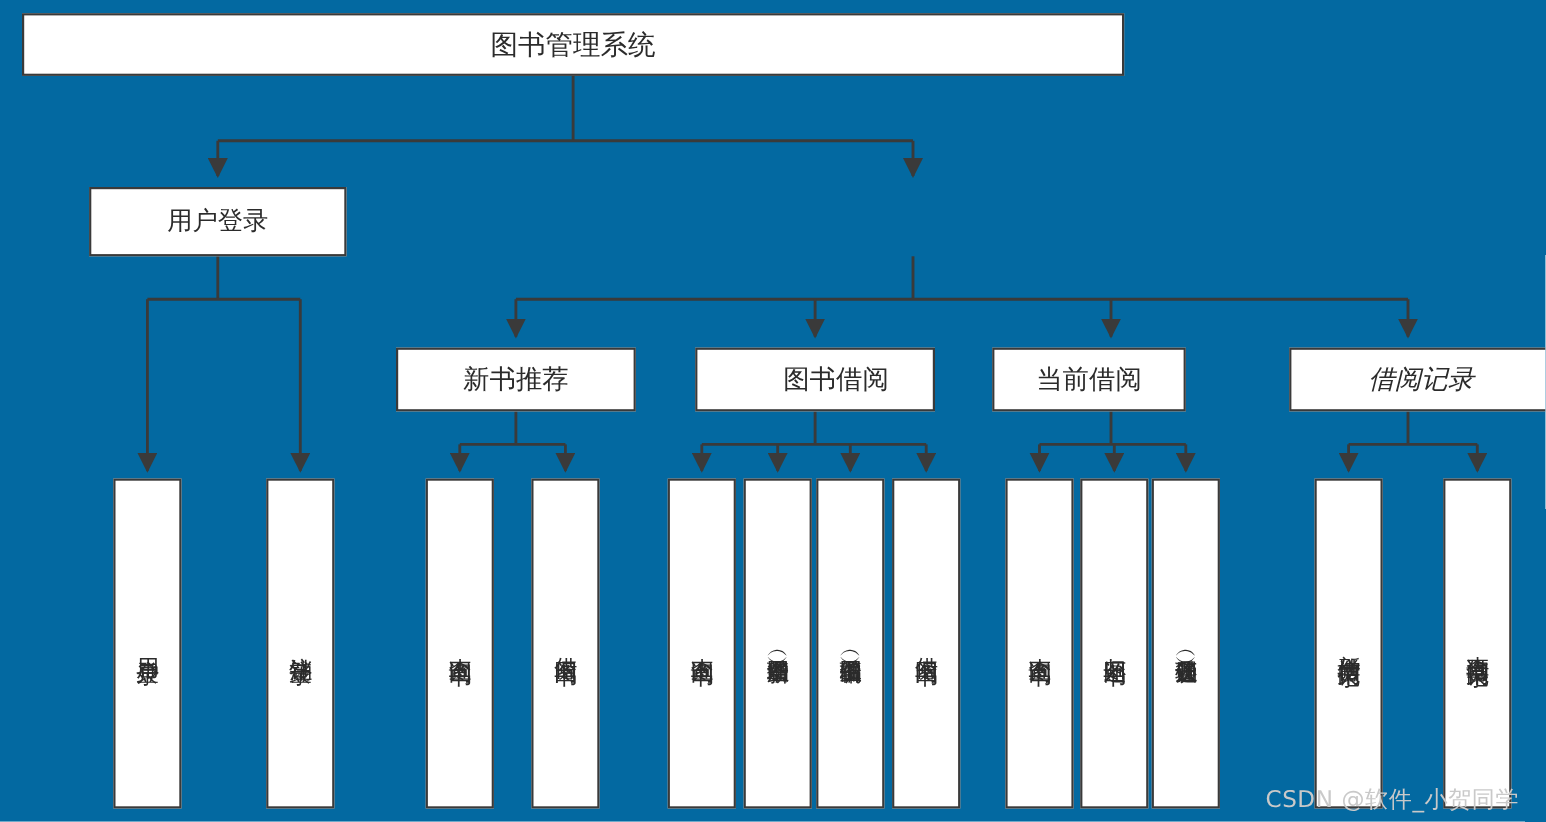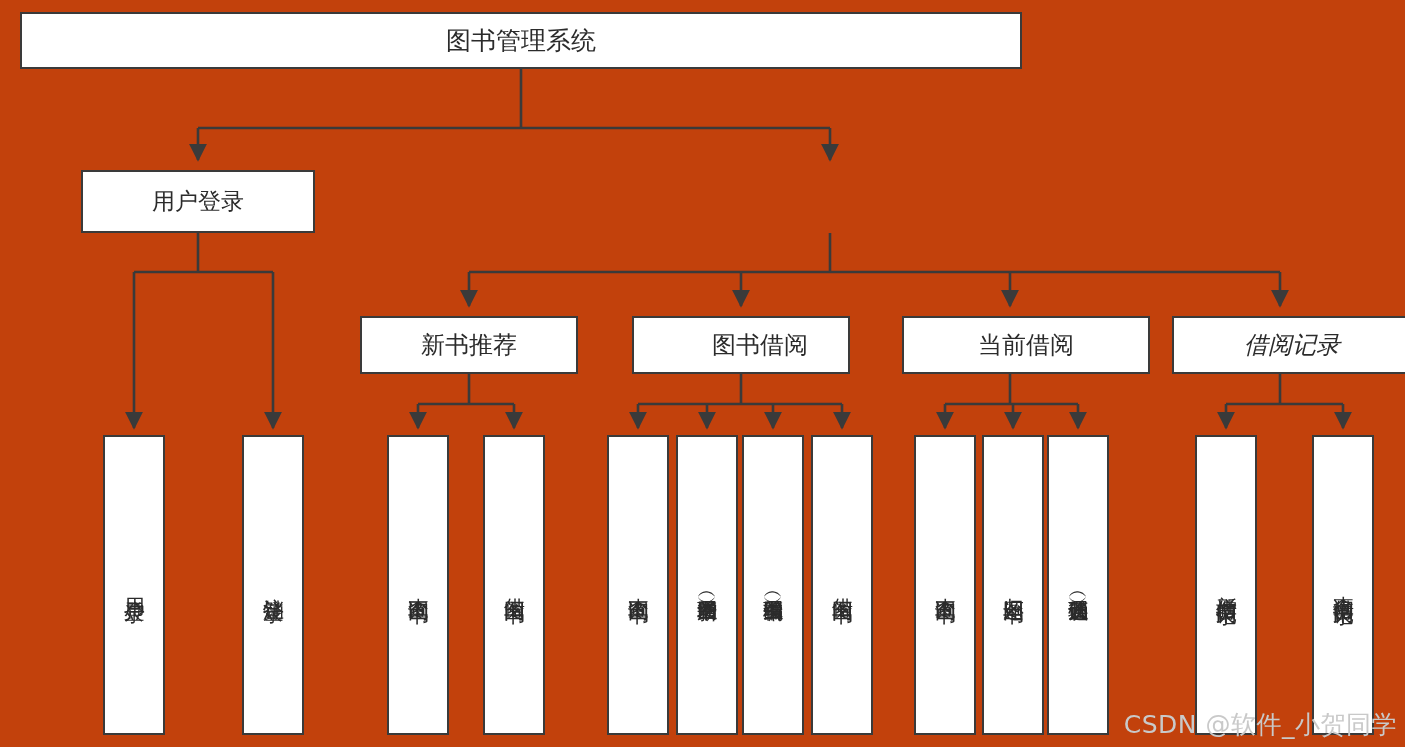--- a/index.html
+++ b/index.html
@@ -7,21 +7,21 @@
     padding: 0;
     background: #ffffff;
   }
   body {
     font-family: "DejaVu Sans", "Liberation Sans", sans-serif;
   }
   #canvas {
     position: relative;
     width: 1405px;
     height: 747px;
-    background: #c2410c;
+    background: #0369a1;
     overflow: hidden;
   }
   .node {
     position: absolute;
     box-sizing: border-box;
     border: 2.5px solid #3a3a3a;
     background: #ffffff;
     display: flex;
     align-items: center;
     justify-content: center;
@@ -54,23 +54,23 @@
   svg.links {
     position: absolute;
     left: 0;
     top: 0;
     width: 1405px;
     height: 747px;
     pointer-events: none;
   }
   .watermark {
     position: absolute;
-    right: 8px;
+    right: 24px;
     bottom: 6px;
-    font-size: 25px;
+    font-size: 21px;
     color: #c9c9c9;
     white-space: nowrap;
     letter-spacing: 0.5px;
     margin-top: 20px;
   }
 </style>
 </head>
 <body>
 
 <div id="canvas">
@@ -124,21 +124,21 @@
       <path d="M 1343 404 L 1343 428" marker-end="url(#arrow)"></path>
     </g>
   </svg>
 
   <div class="node root" style="left:20px; top:12px; width:1002px; height:57px;">图书管理系统</div>
 
   <div class="node lvl2" style="left:81px; top:170px; width:234px; height:63px;">用户登录</div>
 
   <div class="node lvl3" style="left:360px; top:316px; width:218px; height:58px;">新书推荐</div>
   <div class="node lvl3" style="left:632px; top:316px; width:218px; height:58px;padding-left:38px;">图书借阅</div>
-  <div class="node lvl3" style="left:902px; top:316px; width:248px; height:58px;">当前借阅</div>
+  <div class="node lvl3" style="left:902px; top:316px; width:176px; height:58px;">当前借阅</div>
   <div class="node lvl3" style="left:1172px; top:316px; width:240px; height:58px;font-style:italic;">借阅记录</div>
 
   <div class="node leaf" style="left:103px; top:435px; width:62px; height:300px;">用户登录</div>
   <div class="node leaf" style="left:242px; top:435px; width:62px; height:300px;">注销登录</div>
 
   <div class="node leaf" style="left:387px; top:435px; width:62px; height:300px;">查询图书</div>
   <div class="node leaf" style="left:483px; top:435px; width:62px; height:300px;">借阅图书</div>
 
   <div class="node leaf" style="left:607px; top:435px; width:62px; height:300px;">查询图书</div>
   <div class="node leaf tall" style="left:676px; top:435px; width:62px; height:300px;">新增图书（管理员）</div>

